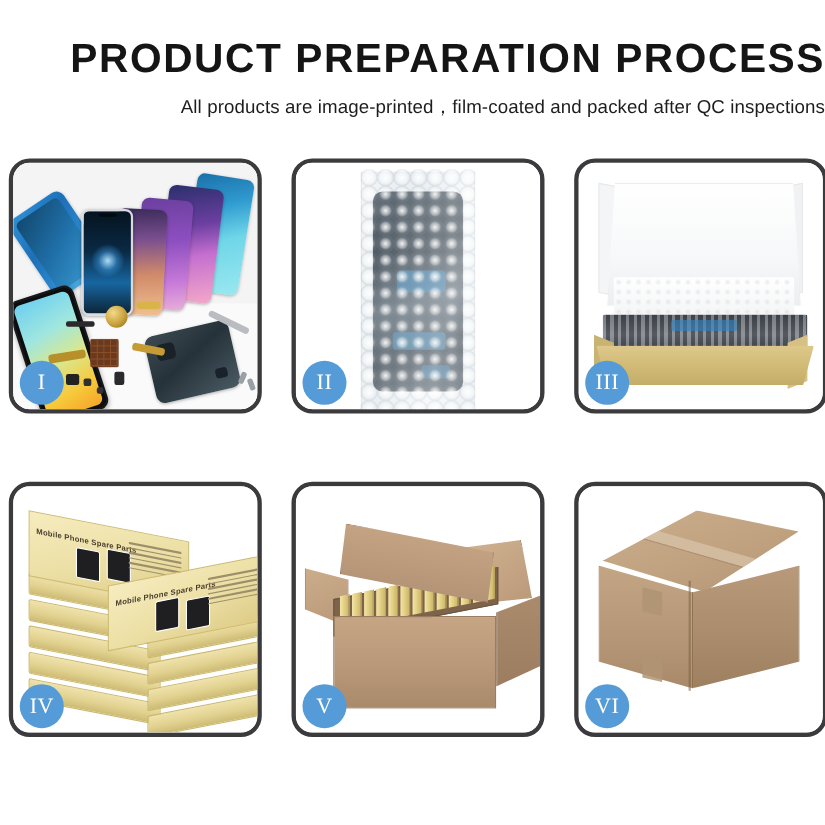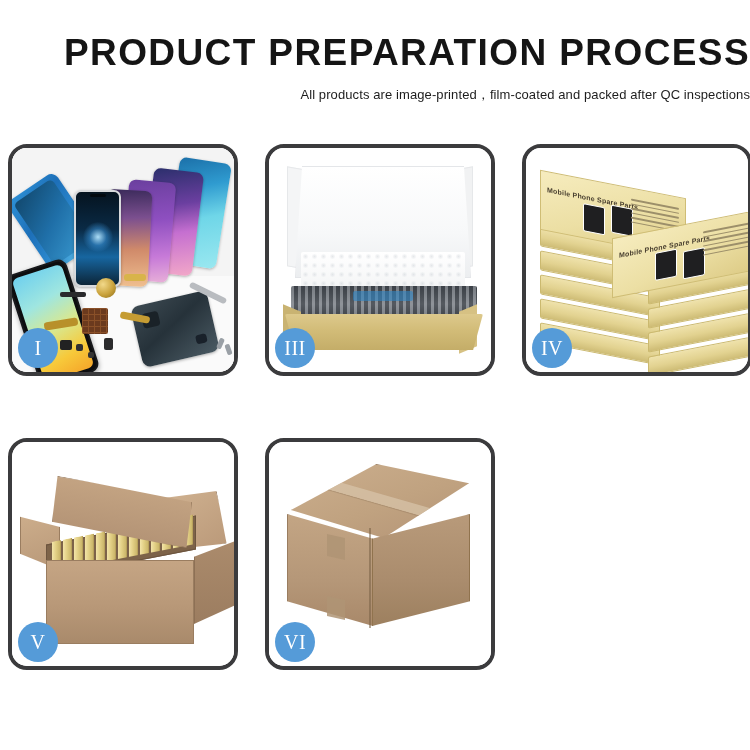--- a/index.html
+++ b/index.html
@@ -17,21 +17,21 @@
   .title {
     font-size:37px;
     font-weight:700;
     letter-spacing:1.4px;
     color:#151515;
     line-height:1.05;
     white-space:nowrap;
   }
   .subtitle {
     margin-top:13px;
-    font-size:13px;
+    font-size:17px;
     font-weight:400;
     letter-spacing:0.1px;
     color:#1d1d1d;
     white-space:nowrap;
   }
 
   
   .grid {
     position:absolute;
     left:8px; top:144px;
@@ -332,20 +332,34 @@
         <div class="prt c-sm1"></div>
         <div class="prt c-sm2"></div>
         <div class="prt c-sm3"></div>
         <div class="prt c-tool"></div>
         <div class="prt c-scr1"></div>
         <div class="prt c-scr2"></div>
       </div>
       <div class="badge">I</div>
     </div>
 
+    <div class="panel p2">
+      <div class="scene">
+        <div class="pouch">
+          <div class="inner">
+            <div class="blue1"></div>
+            <div class="blue2"></div>
+            <div class="blue3"></div>
+          </div>
+        </div>
+        <div class="bubbles"></div>
+        <div class="sheen"></div>
+      </div>
+      <div class="badge">II</div>
+    </div>
 
     <div class="panel p3">
       <div class="scene">
         <div class="lidflapL"></div>
         <div class="lidflapR"></div>
         <div class="lid"></div>
         <div class="foam"></div>
         <div class="tray">
           <div class="bl"></div>
         </div>

